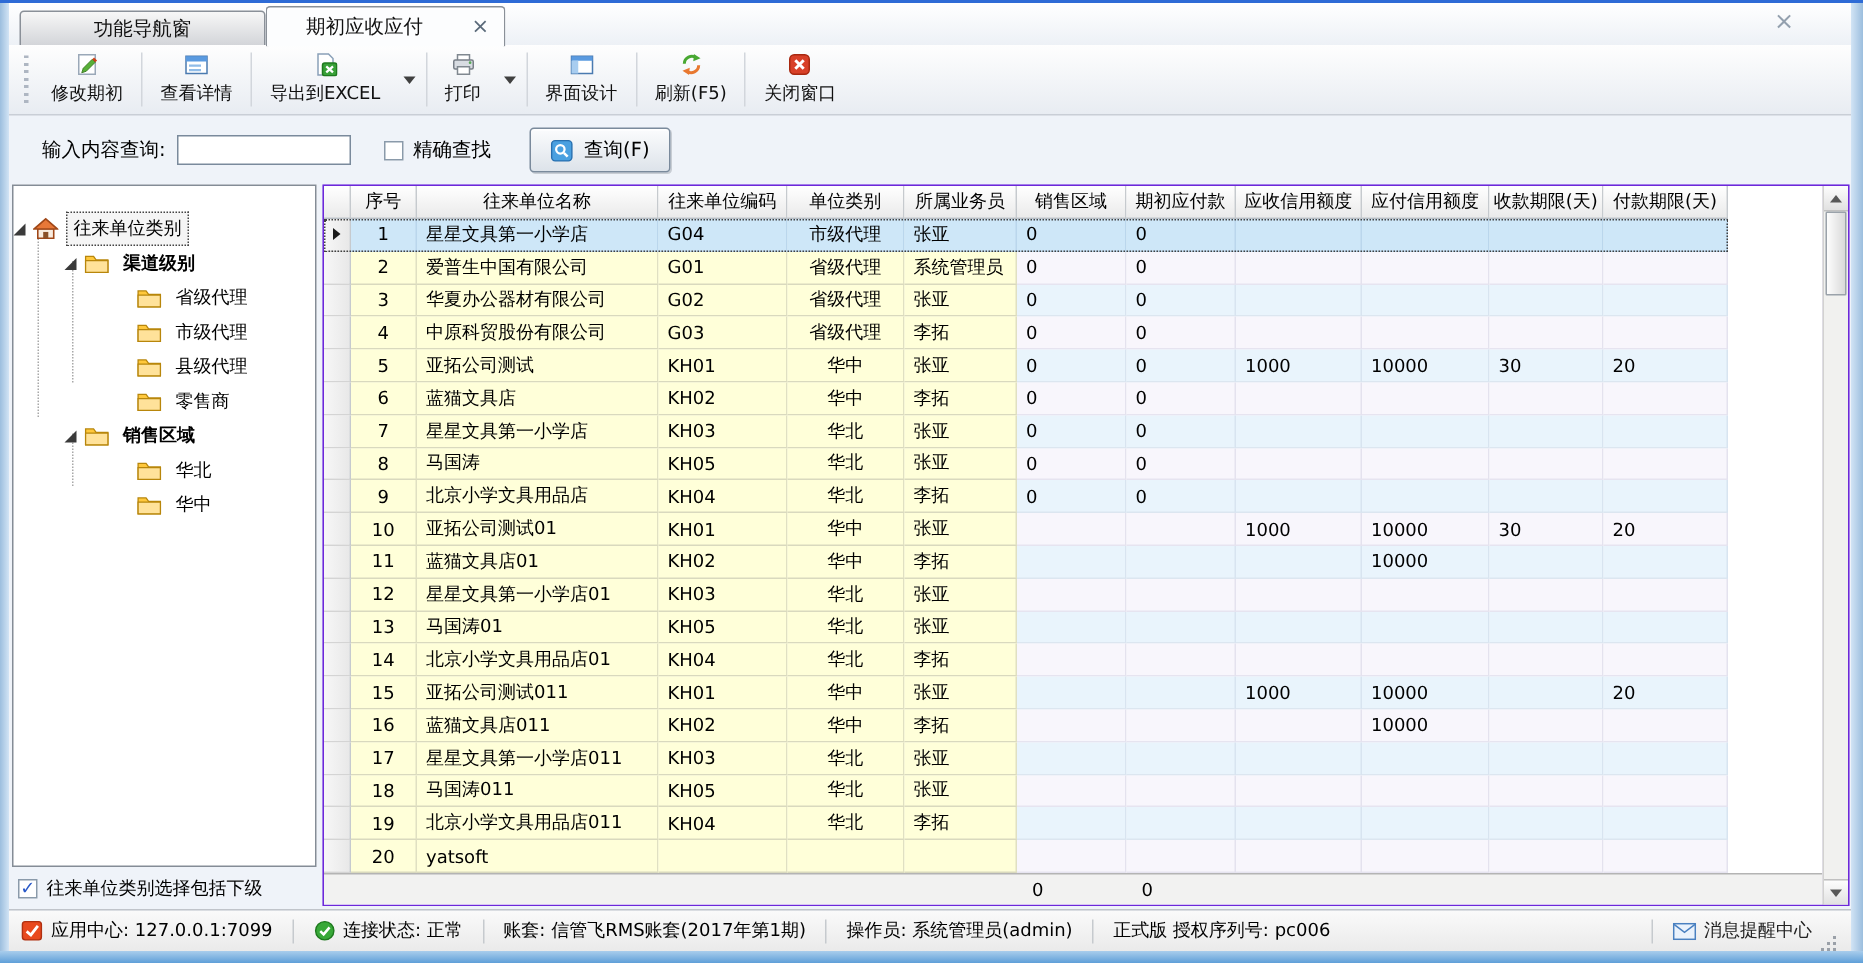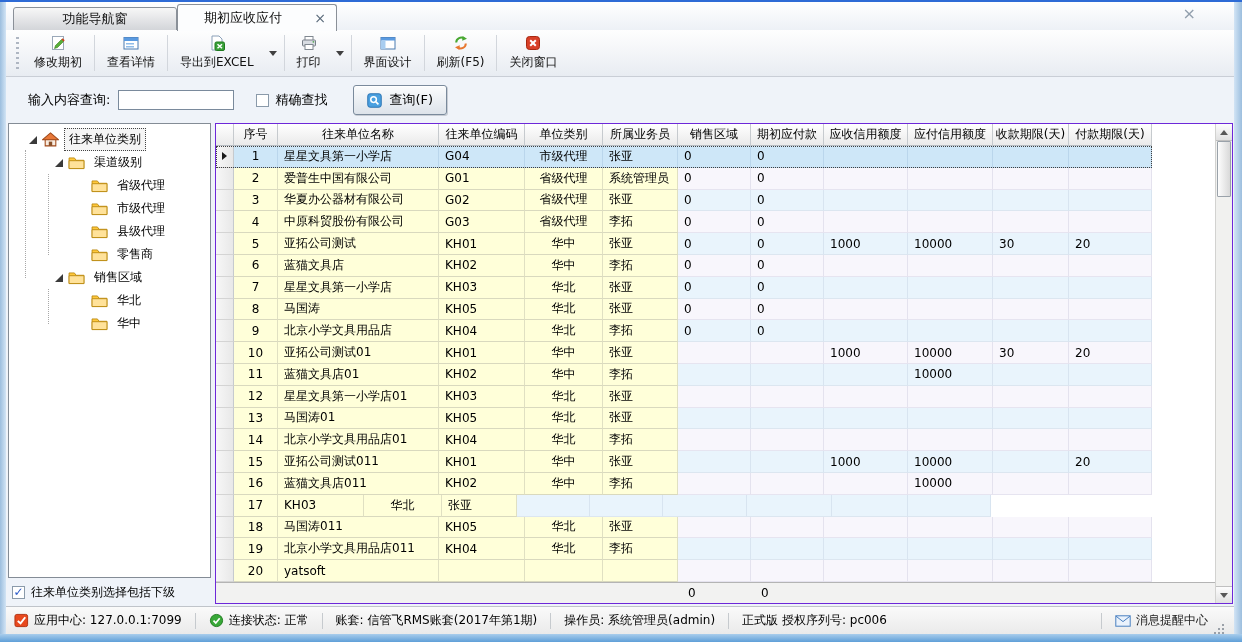--- a/index.html
+++ b/index.html
@@ -32,21 +32,21 @@
   .cb.checked::after{content:'✓';color:#2858c8;font-size:12px;font-weight:bold;line-height:1;margin-top:-1px;}
   .cb.sr{margin-left:22px;}
   .exlabel{margin-left:6px;}
   .qbtn{margin-left:26px;display:flex;align-items:center;gap:7px;padding:5px 13px;background:linear-gradient(#fbfcfd,#dde3ea);border:1px solid #7a8a9c;border-radius:3px;font-size:13px;font-family:inherit;box-shadow:inset 0 1px 0 #fff,1px 1px 0 #c8cdd4;}
   .qicon{width:15px;height:15px;display:inline-flex;}
   .qicon svg{width:15px;height:15px;}
   
   .tree-panel{position:absolute;left:8px;top:123px;width:203px;height:455px;background:#fff;border:1px solid #848c96;box-sizing:border-box;padding-top:4px;font-size:12px;overflow:hidden;}
   .tconn{position:absolute;border-left:1px dotted #a8a8a8;width:0;}
   .tree-item{height:23px;display:flex;align-items:center;position:relative;}
-  .lvl0{padding-left:20px;} .lvl1{padding-left:46px;} .lvl2{padding-left:64px;}
+  .lvl0{padding-left:0;margin-top:13px;} .lvl1{padding-left:34px;font-weight:bold;} .lvl2{padding-left:64px;}
   .expander{width:0;height:0;border-bottom:8px solid #3a3a3a;border-left:8px solid transparent;margin-right:5px;flex:none;}
   .expander.none{border:none;width:13px;height:8px;}
   .ticon-t{width:17px;height:15px;margin-right:5px;flex:none;display:inline-flex;}
   .ticon-t svg{width:17px;height:15px;}
   .tlabel{padding:2px 4px;white-space:nowrap;}
   .tlabel.sel{border:1px dotted #444;background:#f5f5f5;}
   .tree-footer{position:absolute;left:12px;top:584px;display:flex;align-items:center;gap:6px;font-size:12px;color:#000;}
   
   .table-panel{position:absolute;left:215px;top:123px;width:1018px;height:481px;background:#c4b5fd;border:1px solid #6d28d9;box-sizing:border-box;}
   .grid{position:absolute;left:0;top:0;bottom:0;right:17px;overflow:hidden;background:#fff;}
@@ -548,20 +548,21 @@
           <div class="cell c-lav" style="width:73px;justify-content:flex-start"></div>
           <div class="cell c-lav" style="width:73px;justify-content:flex-start"></div>
           <div class="cell c-lav" style="width:84px;justify-content:flex-start"></div>
           <div class="cell c-lav" style="width:85px;justify-content:flex-start">10000</div>
           <div class="cell c-lav" style="width:76px;justify-content:flex-start"></div>
           <div class="cell c-lav" style="width:83px;justify-content:flex-start"></div>
         </div>
         <div class="grow">
           <div class="rowhdr"></div>
           <div class="cell c-yellow" style="width:44px;justify-content:center">17</div>
+          <div class="cell c-yellow" style="width:161px;justify-content:flex-start">星星文具第一小学店011</div>
           <div class="cell c-yellow" style="width:86px;justify-content:flex-start">KH03</div>
           <div class="cell c-yellow" style="width:78px;justify-content:center">华北</div>
           <div class="cell c-yellow" style="width:75px;justify-content:flex-start">张亚</div>
           <div class="cell c-blue" style="width:73px;justify-content:flex-start"></div>
           <div class="cell c-blue" style="width:73px;justify-content:flex-start"></div>
           <div class="cell c-blue" style="width:84px;justify-content:flex-start"></div>
           <div class="cell c-blue" style="width:85px;justify-content:flex-start"></div>
           <div class="cell c-blue" style="width:76px;justify-content:flex-start"></div>
           <div class="cell c-blue" style="width:83px;justify-content:flex-start"></div>
         </div>

